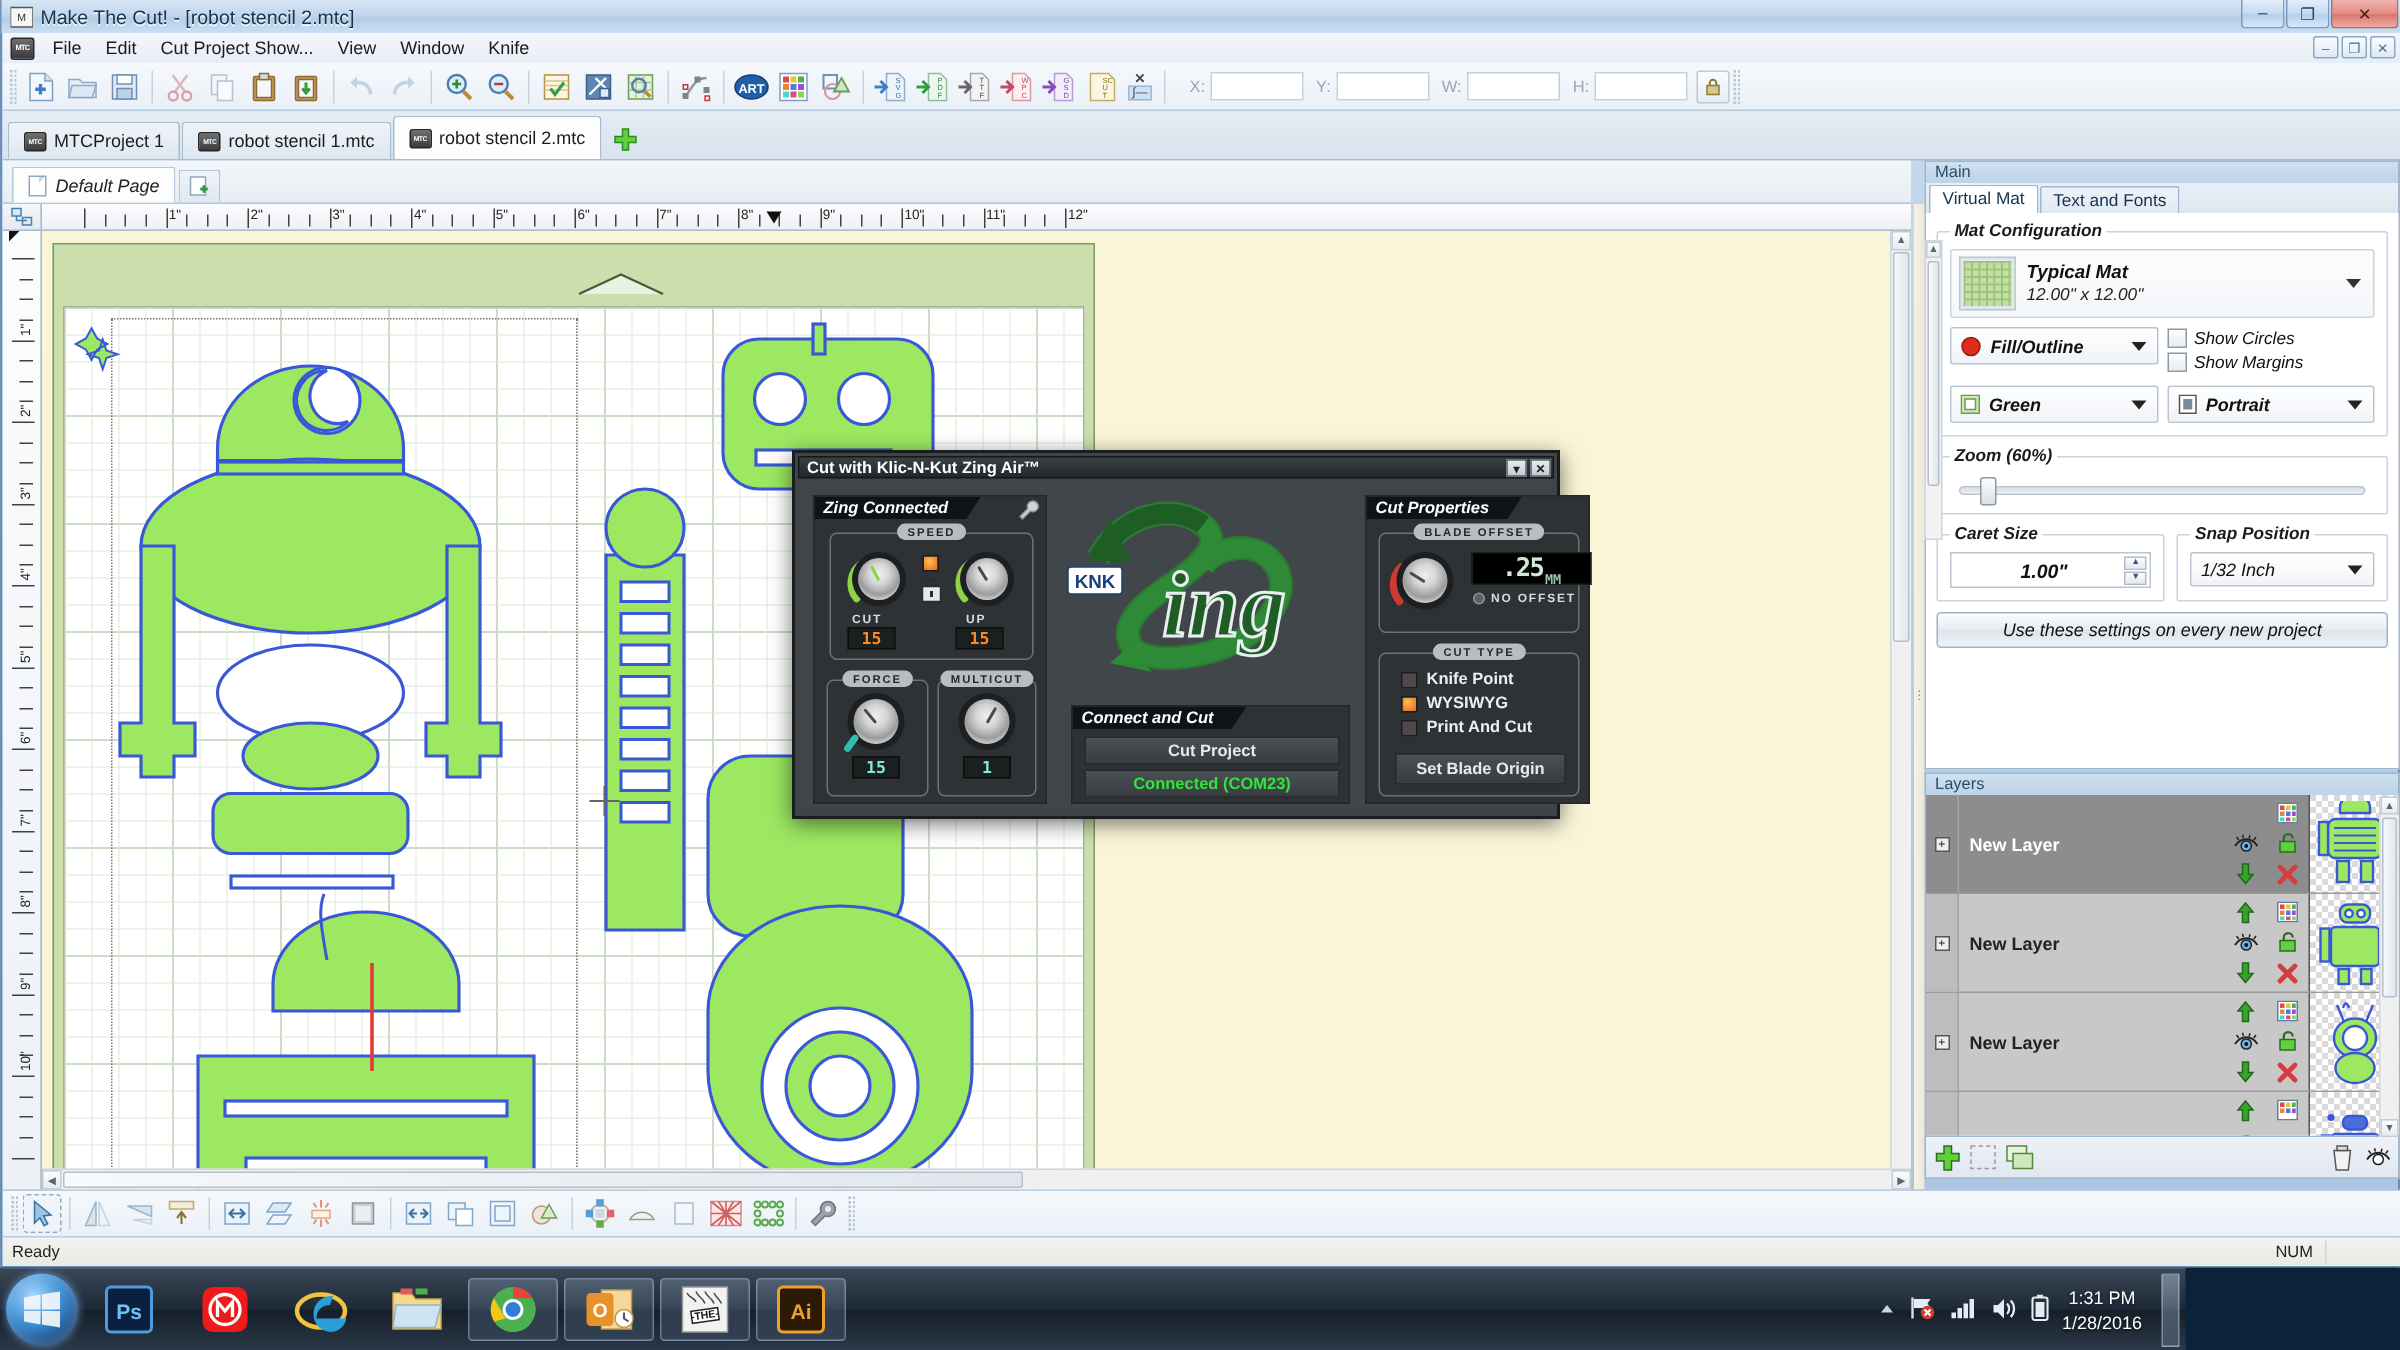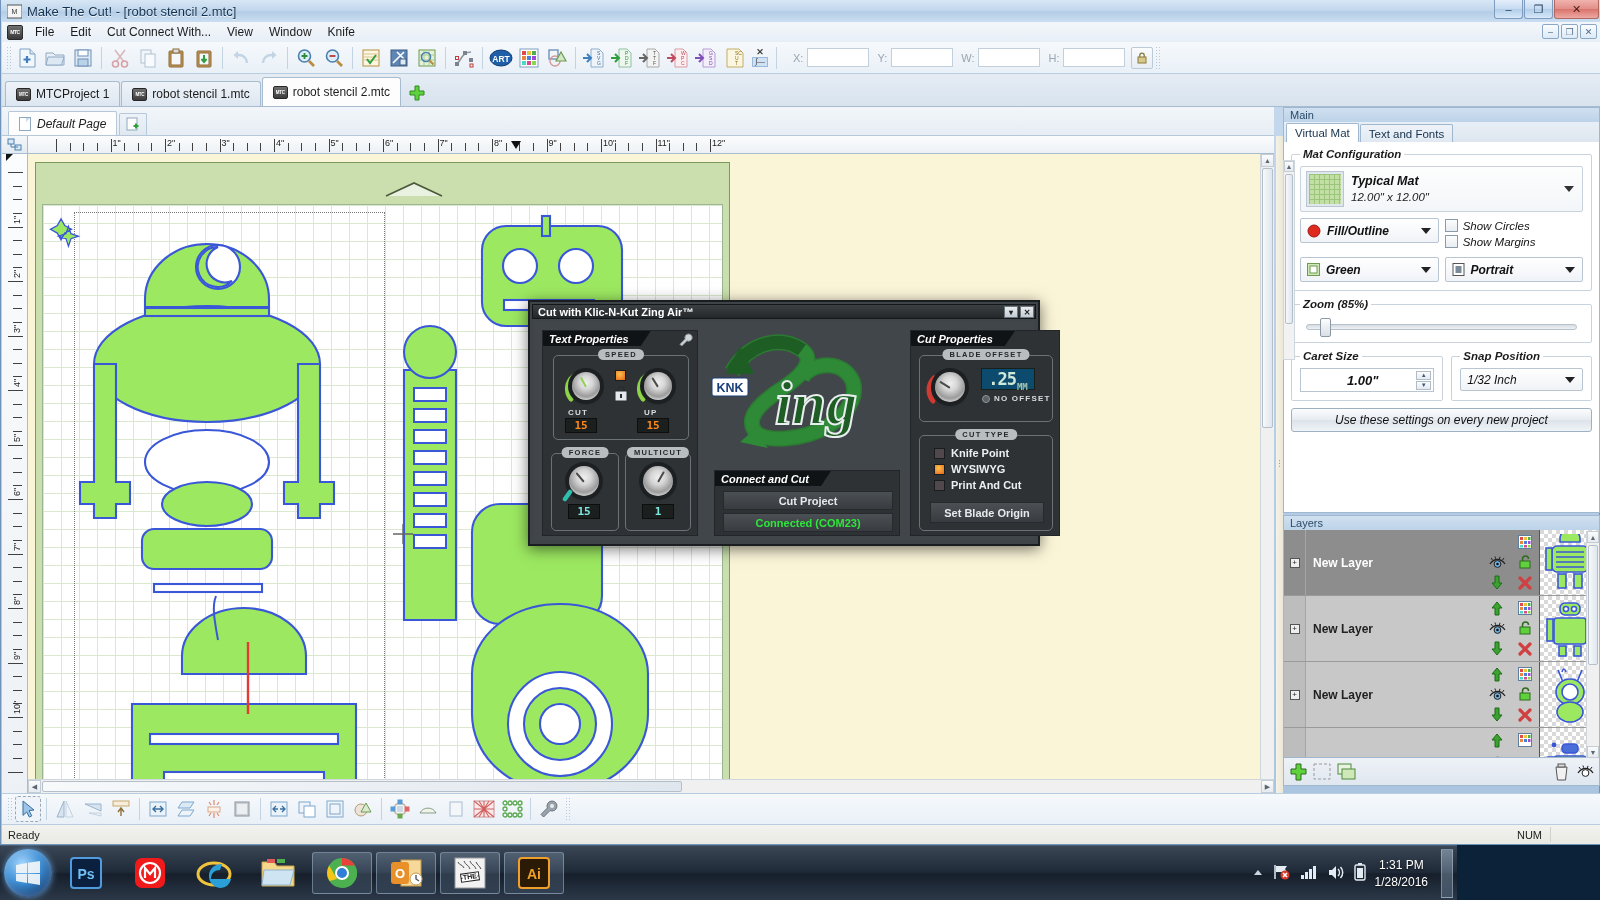--- a/index.html
+++ b/index.html
@@ -474,21 +474,21 @@
         <div class="win-btn">–</div>
         <div class="win-btn">❐</div>
         <div class="win-btn close">✕</div>
       </div>
     </div>
 
     <div class="menubar">
       <div class="mdi-icon">MTC</div>
       <div class="menu-item">File</div>
       <div class="menu-item">Edit</div>
-      <div class="menu-item">Cut Connect With...</div>
+      <div class="menu-item">Cut Project Show...</div>
       <div class="menu-item">View</div>
       <div class="menu-item">Window</div>
       <div class="menu-item">Knife</div>
       <div class="mdi-btns">
         <div class="mdi-btn">–</div>
         <div class="mdi-btn">❐</div>
         <div class="mdi-btn">✕</div>
       </div>
     </div>
 
@@ -1039,21 +1039,21 @@
                   <rect x="1" y="0.5" width="11" height="12" fill="#fff" stroke="#555"></rect>
                   <rect x="3.5" y="3" width="6" height="7" fill="#7a8a99"></rect>
                 </svg>
               <span>Portrait</span>
               <div class="caret-dn"></div>
             </div>
           </div>
         </fieldset>
 
         <fieldset class="grp">
-          <legend>Zoom (85%)</legend>
+          <legend>Zoom (60%)</legend>
           <div class="slider-track">
             <div class="slider-thumb" style="left:5%;"></div>
           </div>
         </fieldset>
 
         <div style="display:flex;gap:8px;">
           <fieldset class="grp" style="width:52%;">
             <legend>Caret Size</legend>
             <div class="spinbox">
               <span class="v">1.00"</span>
@@ -1517,21 +1517,21 @@
       <span>Cut with Klic-N-Kut Zing Air™</span>
       <span class="zing-tbtns">
         <span class="ztb">▾</span>
         <span class="ztb">✕</span>
       </span>
     </div>
 
     <div class="zing-body">
 
       <div class="zgroup" style="left:8px;top:8px;width:156px;height:206px;">
-        <div class="zgroup-title">Text Properties</div>
+        <div class="zgroup-title">Zing Connected</div>
         <span style="position:absolute;right:4px;top:2px;">
           <svg width="14" height="14" viewBox="0 0 14 14">
               <path d="M9.5 1a3.6 3.6 0 00-3.3 5L1 11.3 2.7 13l5.2-5.2A3.6 3.6 0 109.5 1z" fill="#cfd6da" stroke="#8a9299"></path>
             </svg>
         </span>
 
         <div class="fieldset-dk" style="left:10px;top:24px;width:136px;height:85px;">
           <span class="fs-label">SPEED</span>
 
           <div style="position:absolute;left:6px;top:10px;width:52px;height:40px;">
@@ -1628,21 +1628,21 @@
         <div class="fieldset-dk" style="left:8px;top:24px;width:134px;height:67px;">
           <span class="fs-label">BLADE OFFSET</span>
           <div style="position:absolute;left:4px;top:9px;width:52px;height:46px;">
             <svg width="52" height="46" viewBox="0 0 52 46" style="position:absolute;left:0;top:0;">
               <path d="M9 36 A17 17 0 0110 13" fill="none" stroke="#cf3a32" stroke-width="5" stroke-linecap="round"></path>
             </svg>
             <div class="knob" style="left:11px;top:7px;width:30px;height:30px;">
               <div class="pointer" style="top:4px;height:12px;transform:rotate(-58deg);transform-origin:50% 100%;"></div>
             </div>
           </div>
-          <div class="led" style="left:61px;top:12px;width:54px;height:22px;background:#0c4a6e;border-color:#16211c;">
+          <div class="led" style="left:61px;top:12px;width:80px;height:22px;background:#000000;border-color:#16211c;">
             <span style="color:#cfe9d8;font-size:17px;font-weight:bold;letter-spacing:-1px;">.25</span>
             <span style="color:#9fc4ad;font-size:9px;margin-left:1px;margin-top:15px;">MM</span>
           </div>
           <div style="position:absolute;left:62px;top:38px;display:flex;align-items:center;gap:4px;">
             <span style="width:8px;height:8px;border-radius:50%;border:1px solid #8d969c;background:#5a6268;display:block;"></span>
             <span class="zlabel" style="position:static;">NO OFFSET</span>
           </div>
         </div>
 
         <div class="fieldset-dk" style="left:8px;top:104px;width:134px;height:96px;">

